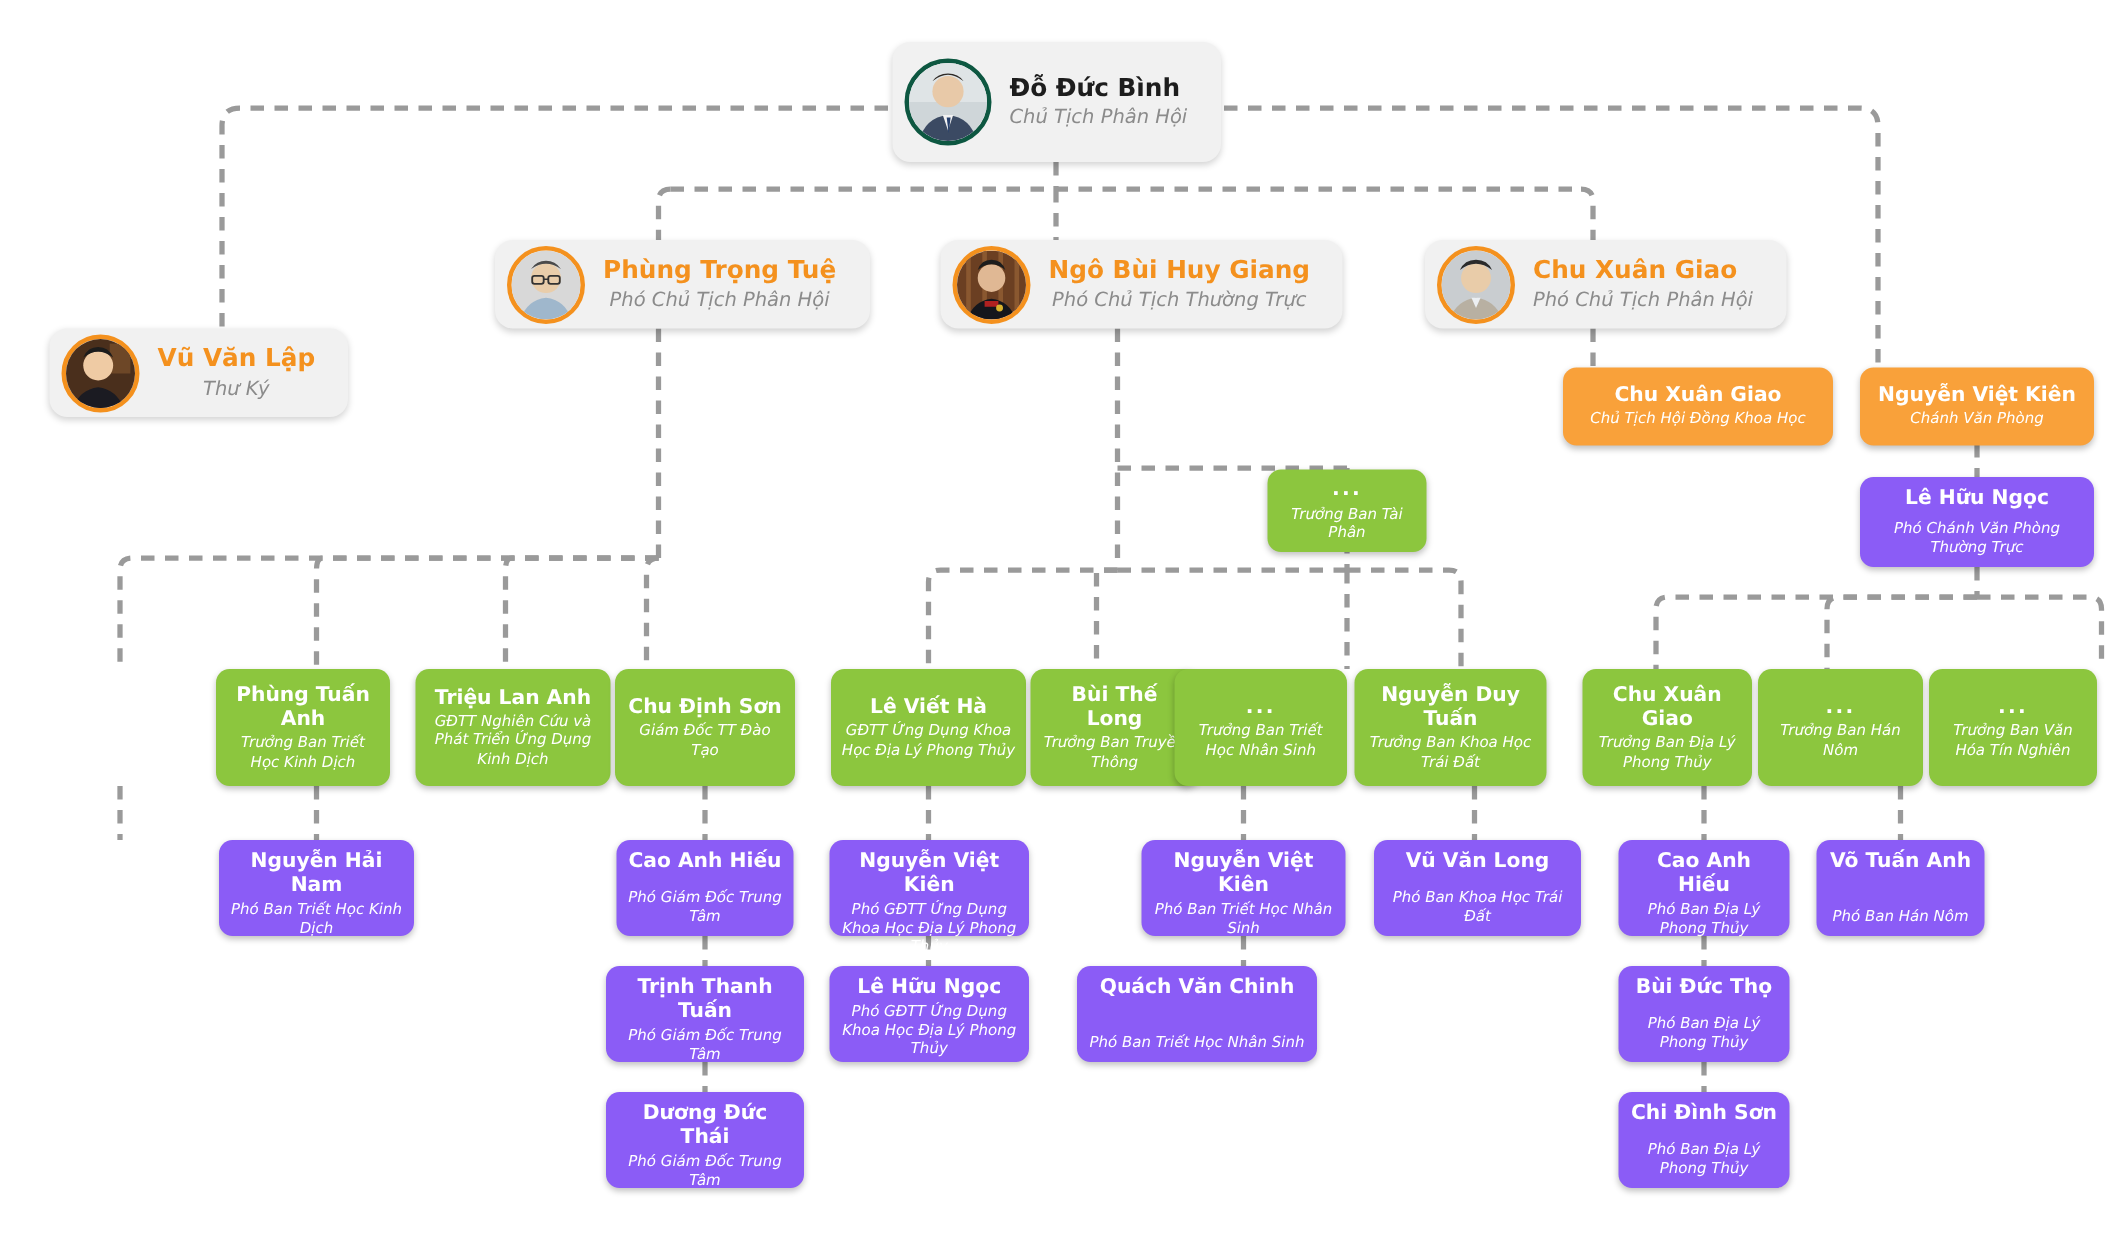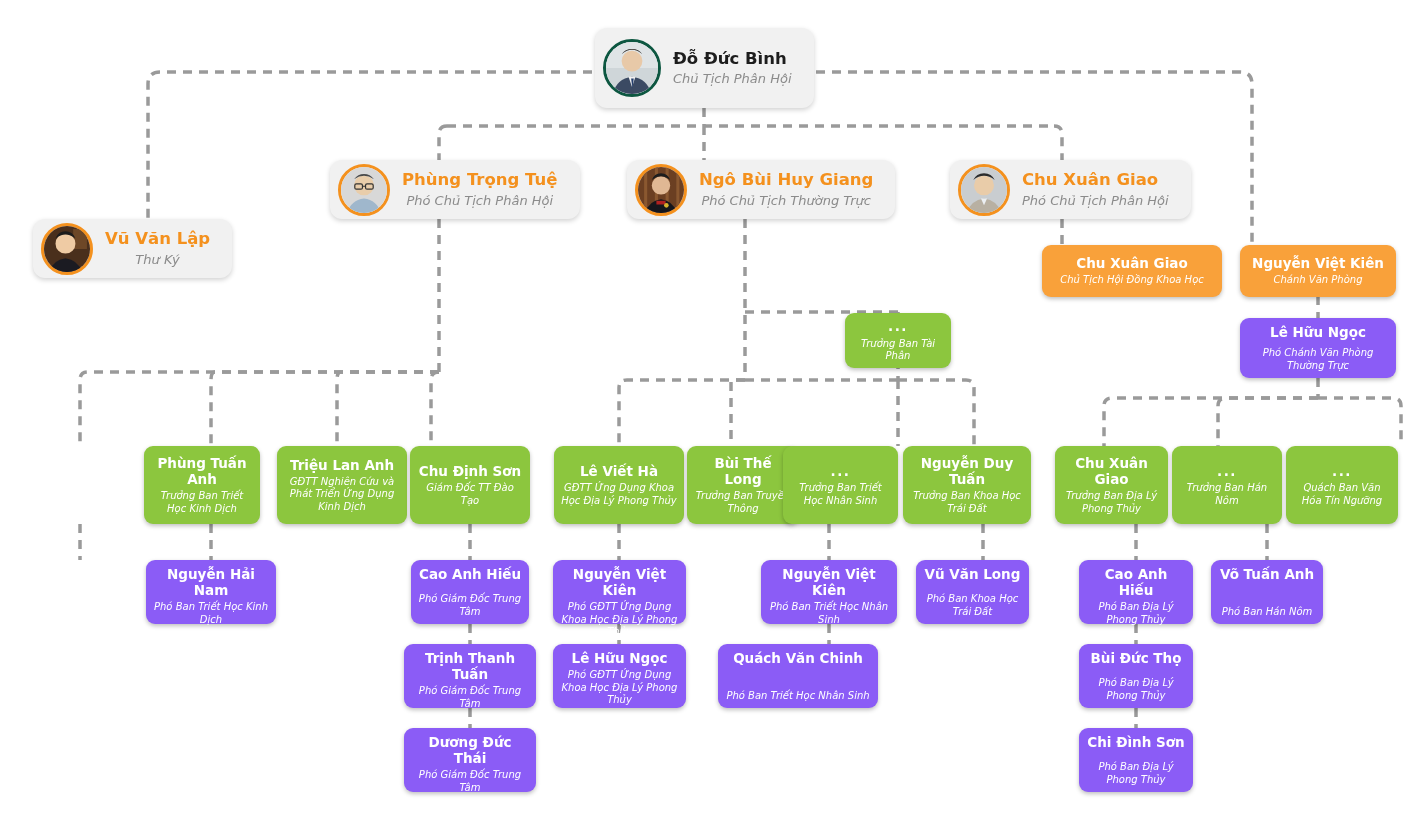--- a/index.html
+++ b/index.html
@@ -296,21 +296,21 @@
   <div class="box green" style="left:1055px; top:446px; width:113px; height:78px;">
     <div class="nm">Chu Xuân Giao</div>
     <div class="rl">Trưởng Ban Địa Lý Phong Thủy</div>
   </div>
   <div class="box green dots" style="left:1172px; top:446px; width:110px; height:78px;">
     <div class="nm">...</div>
     <div class="rl">Trưởng Ban Hán Nôm</div>
   </div>
   <div class="box green dots" style="left:1286px; top:446px; width:112px; height:78px;">
     <div class="nm">...</div>
-    <div class="rl">Quách Ban Văn Hóa Tín Ngưỡng</div>
+    <div class="rl">Trưởng Ban Văn Hóa Tín Nghiên</div>
   </div>
 
   <div class="box blue" style="left:146px; top:560px; width:130px; height:64px;">
     <div class="nm">Nguyễn Hải Nam</div>
     <div class="rl">Phó Ban Triết Học Kinh Dịch</div>
   </div>
 
   <div class="box blue" style="left:411px; top:560px; width:118px; height:64px;">
     <div class="nm">Cao Anh Hiếu</div>
     <div class="rl">Phó Giám Đốc Trung Tâm</div>
@@ -335,21 +335,21 @@
 
   <div class="box blue" style="left:761px; top:560px; width:136px; height:64px;">
     <div class="nm">Nguyễn Việt Kiên</div>
     <div class="rl">Phó Ban Triết Học Nhân Sinh</div>
   </div>
   <div class="box blue" style="left:718px; top:644px; width:160px; height:64px;">
     <div class="nm">Quách Văn Chinh</div>
     <div class="rl">Phó Ban Triết Học Nhân Sinh</div>
   </div>
 
-  <div class="box blue" style="left:916px; top:560px; width:113px; height:64px;">
+  <div class="box blue" style="left:916px; top:560px; width:138px; height:64px;">
     <div class="nm">Vũ Văn Long</div>
     <div class="rl">Phó Ban Khoa Học Trái Đất</div>
   </div>
 
   <div class="box blue" style="left:1079px; top:560px; width:114px; height:64px;">
     <div class="nm">Cao Anh Hiếu</div>
     <div class="rl">Phó Ban Địa Lý Phong Thủy</div>
   </div>
   <div class="box blue" style="left:1079px; top:644px; width:114px; height:64px;">
     <div class="nm">Bùi Đức Thọ</div>

